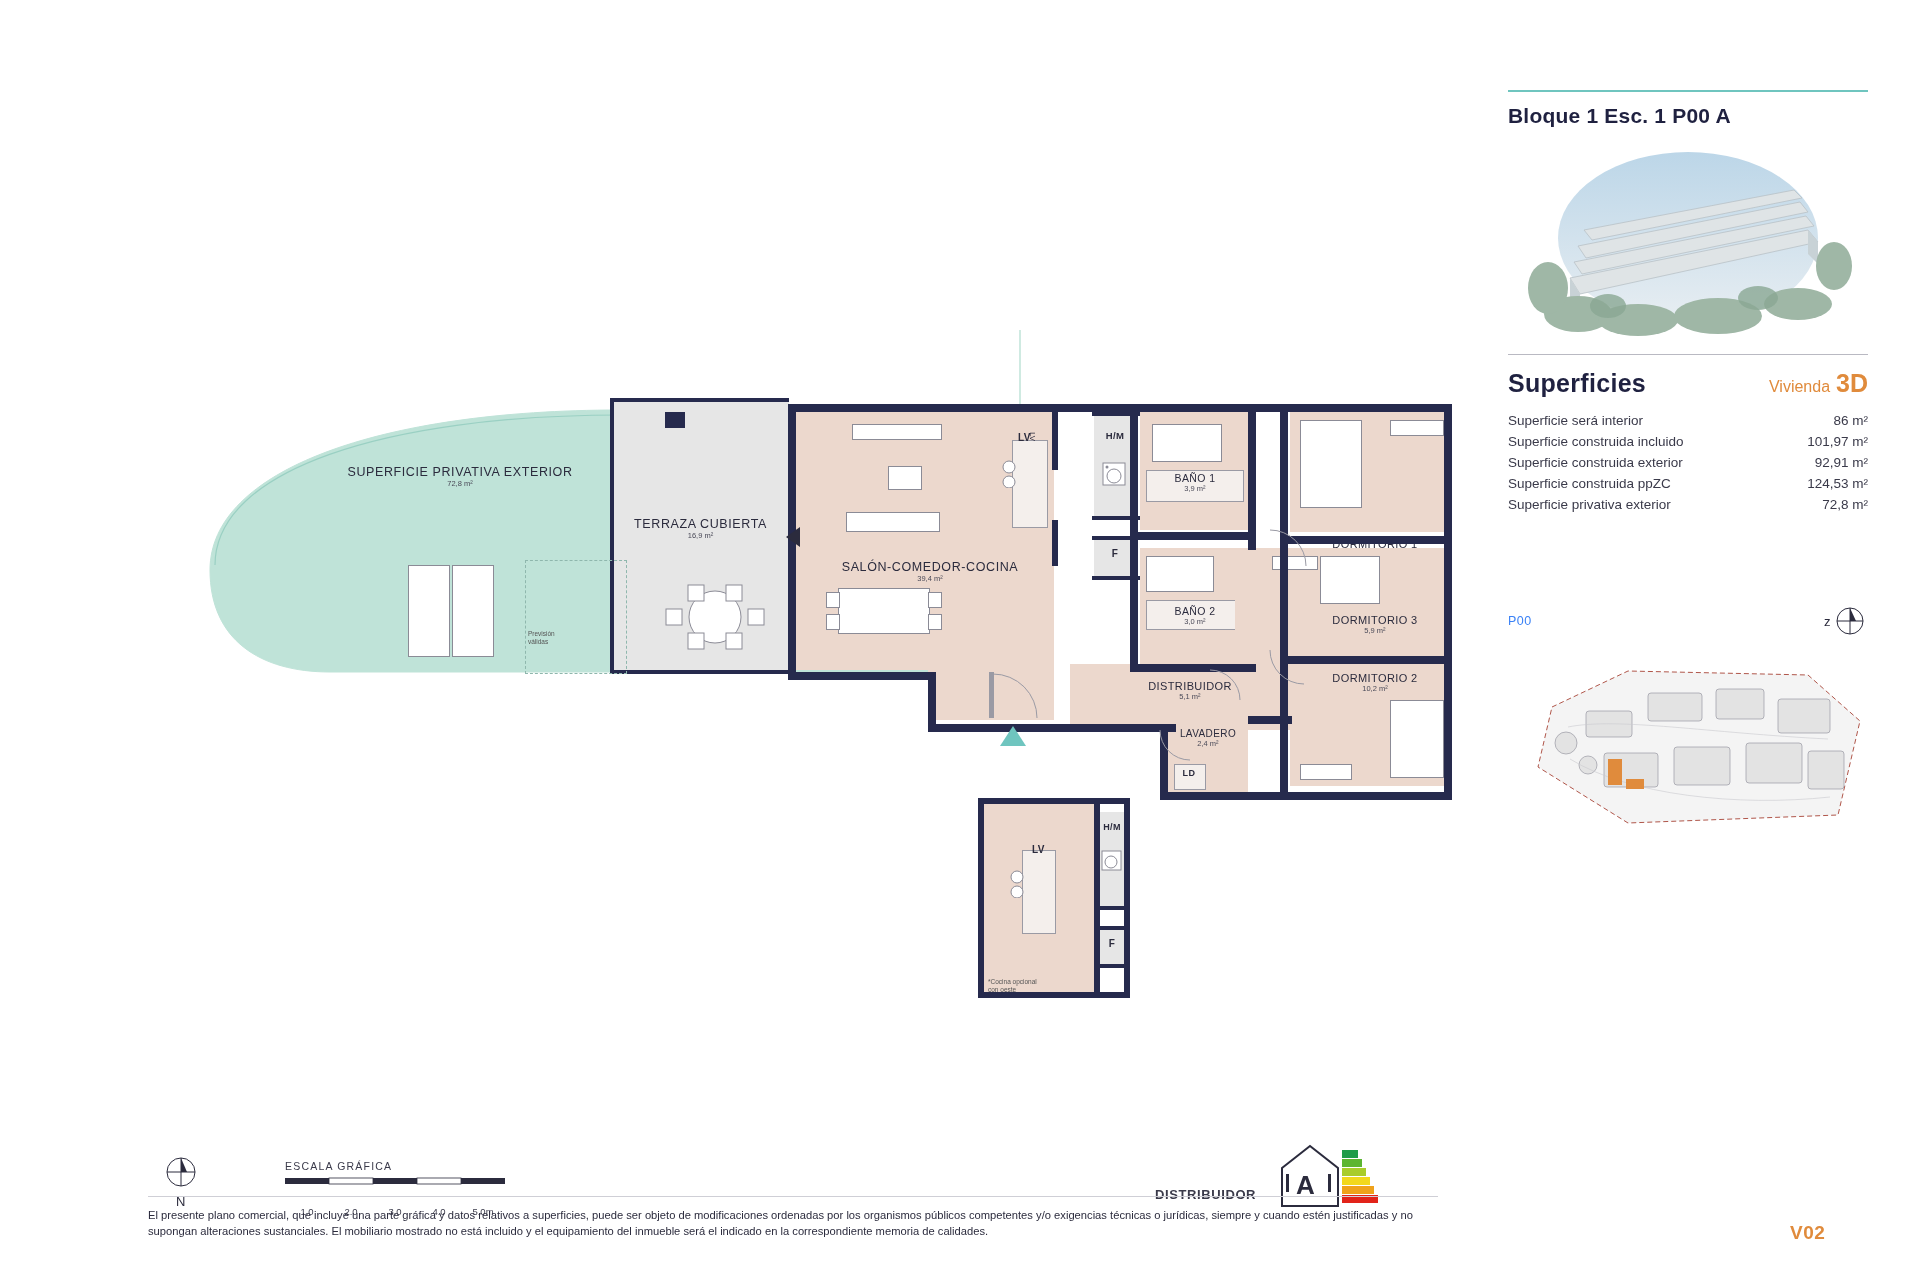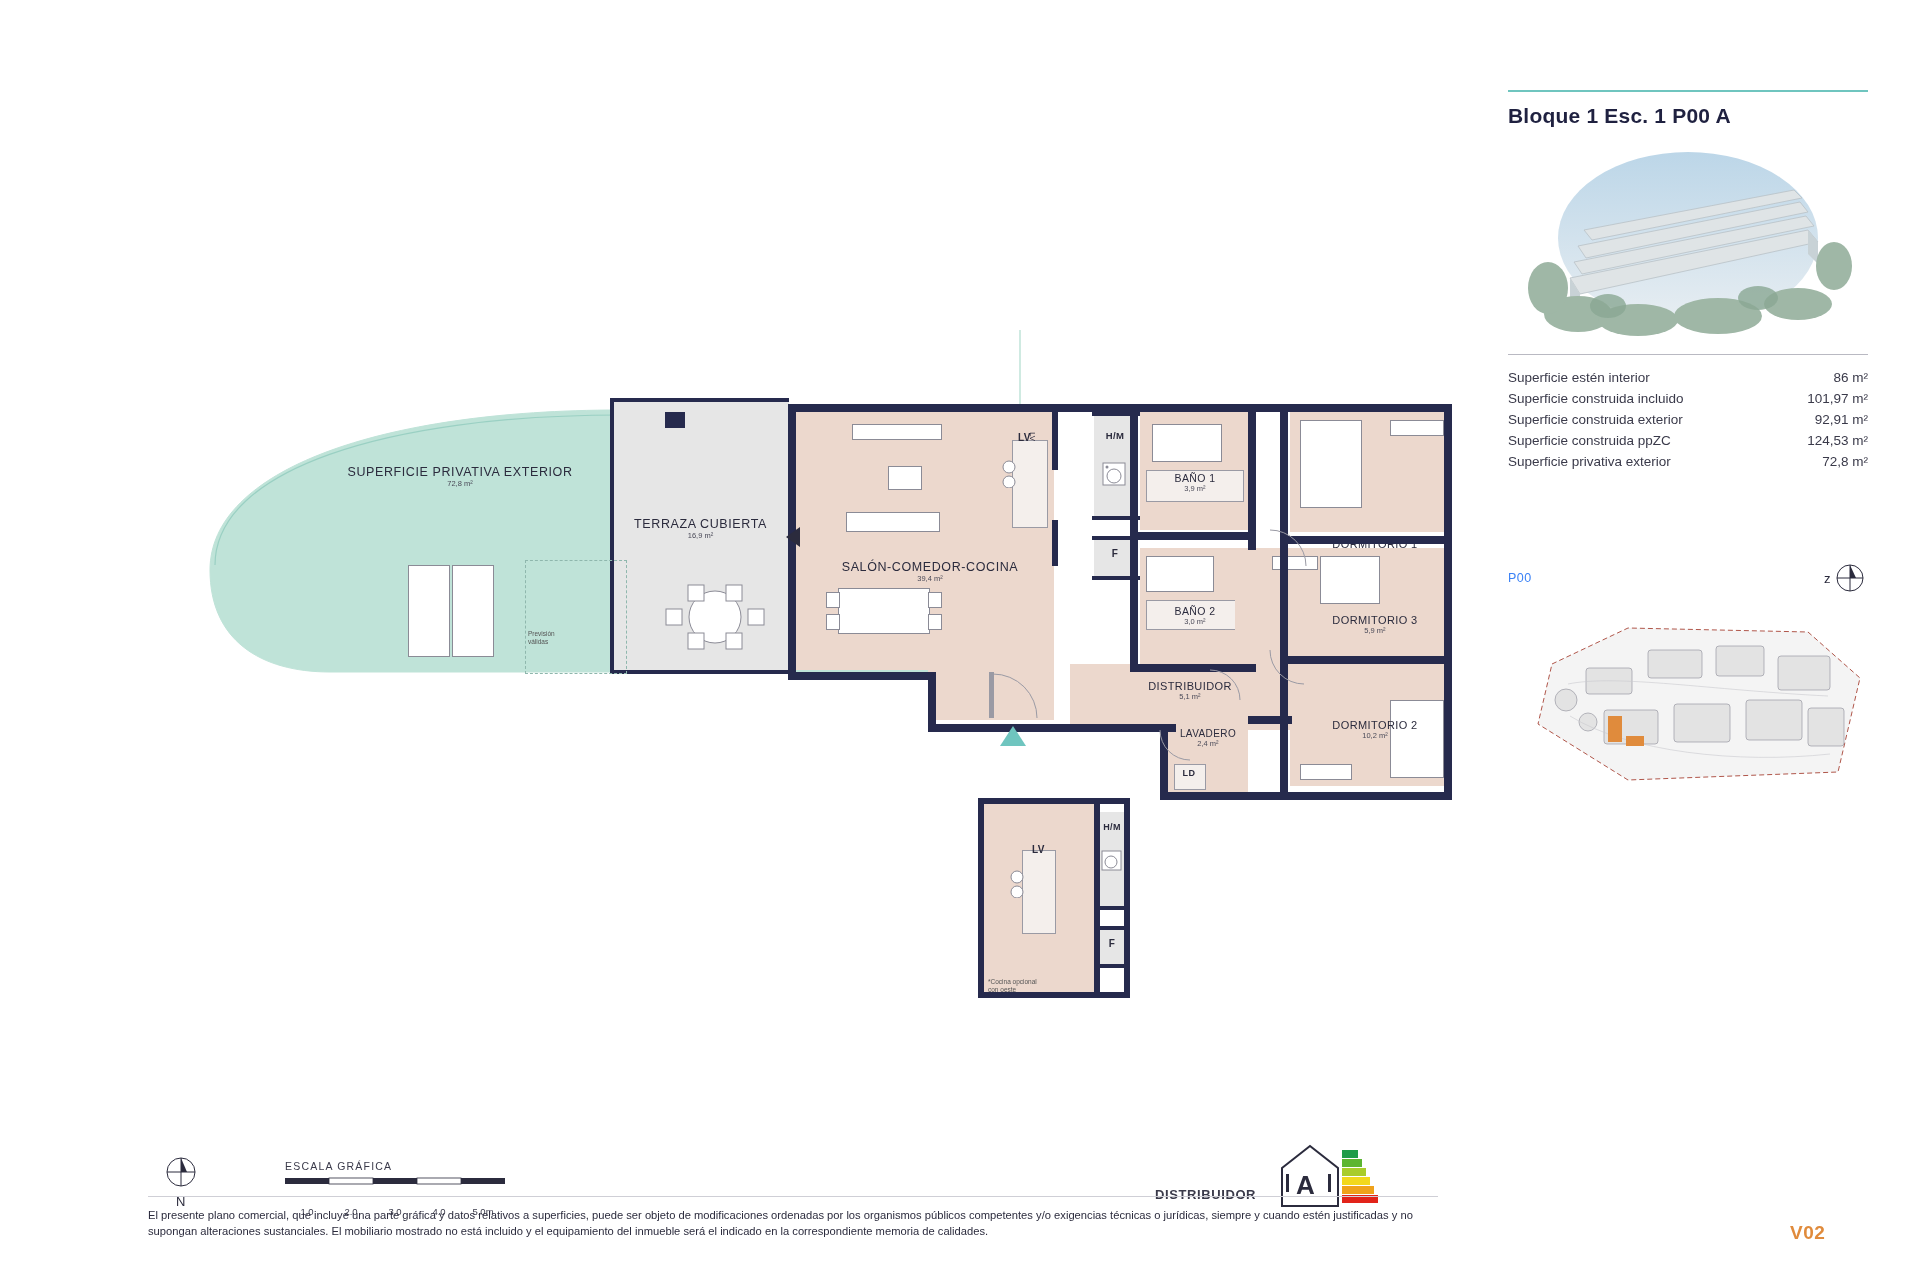--- a/index.html
+++ b/index.html
@@ -179,21 +179,21 @@
     <div class="fix" style="left:1320px;top:556px;width:58px;height:46px;"></div>
     <div class="fix" style="left:1272px;top:556px;width:44px;height:12px;"></div>
     <div class="lbl" style="left:1300px;top:614px;width:150px;font-size:11px;">
       <span>DORMITORIO 3</span>
       <span class="area">5,9 m²</span>
     </div>
 
     <div class="room" style="left:1290px;top:664px;width:160px;height:122px;"></div>
     <div class="fix" style="left:1390px;top:700px;width:52px;height:76px;"></div>
     <div class="fix" style="left:1300px;top:764px;width:50px;height:14px;"></div>
-    <div class="lbl" style="left:1300px;top:672px;width:150px;font-size:11px;margin-top:47px;">
+    <div class="lbl" style="left:1300px;top:672px;width:150px;font-size:11px;">
       <span>DORMITORIO 2</span>
       <span class="area">10,2 m²</span>
     </div>
 
     <div class="wall" style="left:788px;top:404px;width:272px;height:8px;"></div>
     <div class="wall" style="left:788px;top:404px;width:8px;height:276px;"></div>
     <div class="wall" style="left:788px;top:672px;width:148px;height:8px;"></div>
     <div class="wall" style="left:928px;top:672px;width:8px;height:60px;"></div>
     <div class="wall" style="left:928px;top:724px;width:248px;height:8px;"></div>
     <div class="wall" style="left:1160px;top:724px;width:8px;height:76px;"></div>
@@ -286,24 +286,31 @@
         </g>
         <g fill="#8aa894" opacity="0.8">
           <ellipse cx="100" cy="168" rx="18" ry="12"></ellipse>
           <ellipse cx="250" cy="160" rx="20" ry="12"></ellipse>
         </g>
       </svg>
     </div>
 
     <div class="rule thin" style="margin-top:6px;"></div>
 
+    <div class="sup-head">
+      <div class="sup-title">Superficies</div>
+      <div style="display:flex;align-items:baseline;">
+        <div class="sup-viv">Vivienda</div>
+        <div class="sup-3d">3D</div>
+      </div>
+    </div>
 
     <div class="sup-rows">
       <div class="sup-row">
-        <span>Superficie estén interior</span>
+        <span>Superficie será interior</span>
         <span class="v">86 m²</span>
       </div>
       <div class="sup-row">
         <span>Superficie construida incluido</span>
         <span class="v">101,97 m²</span>
       </div>
       <div class="sup-row">
         <span>Superficie construida exterior</span>
         <span class="v">92,91 m²</span>
       </div>

